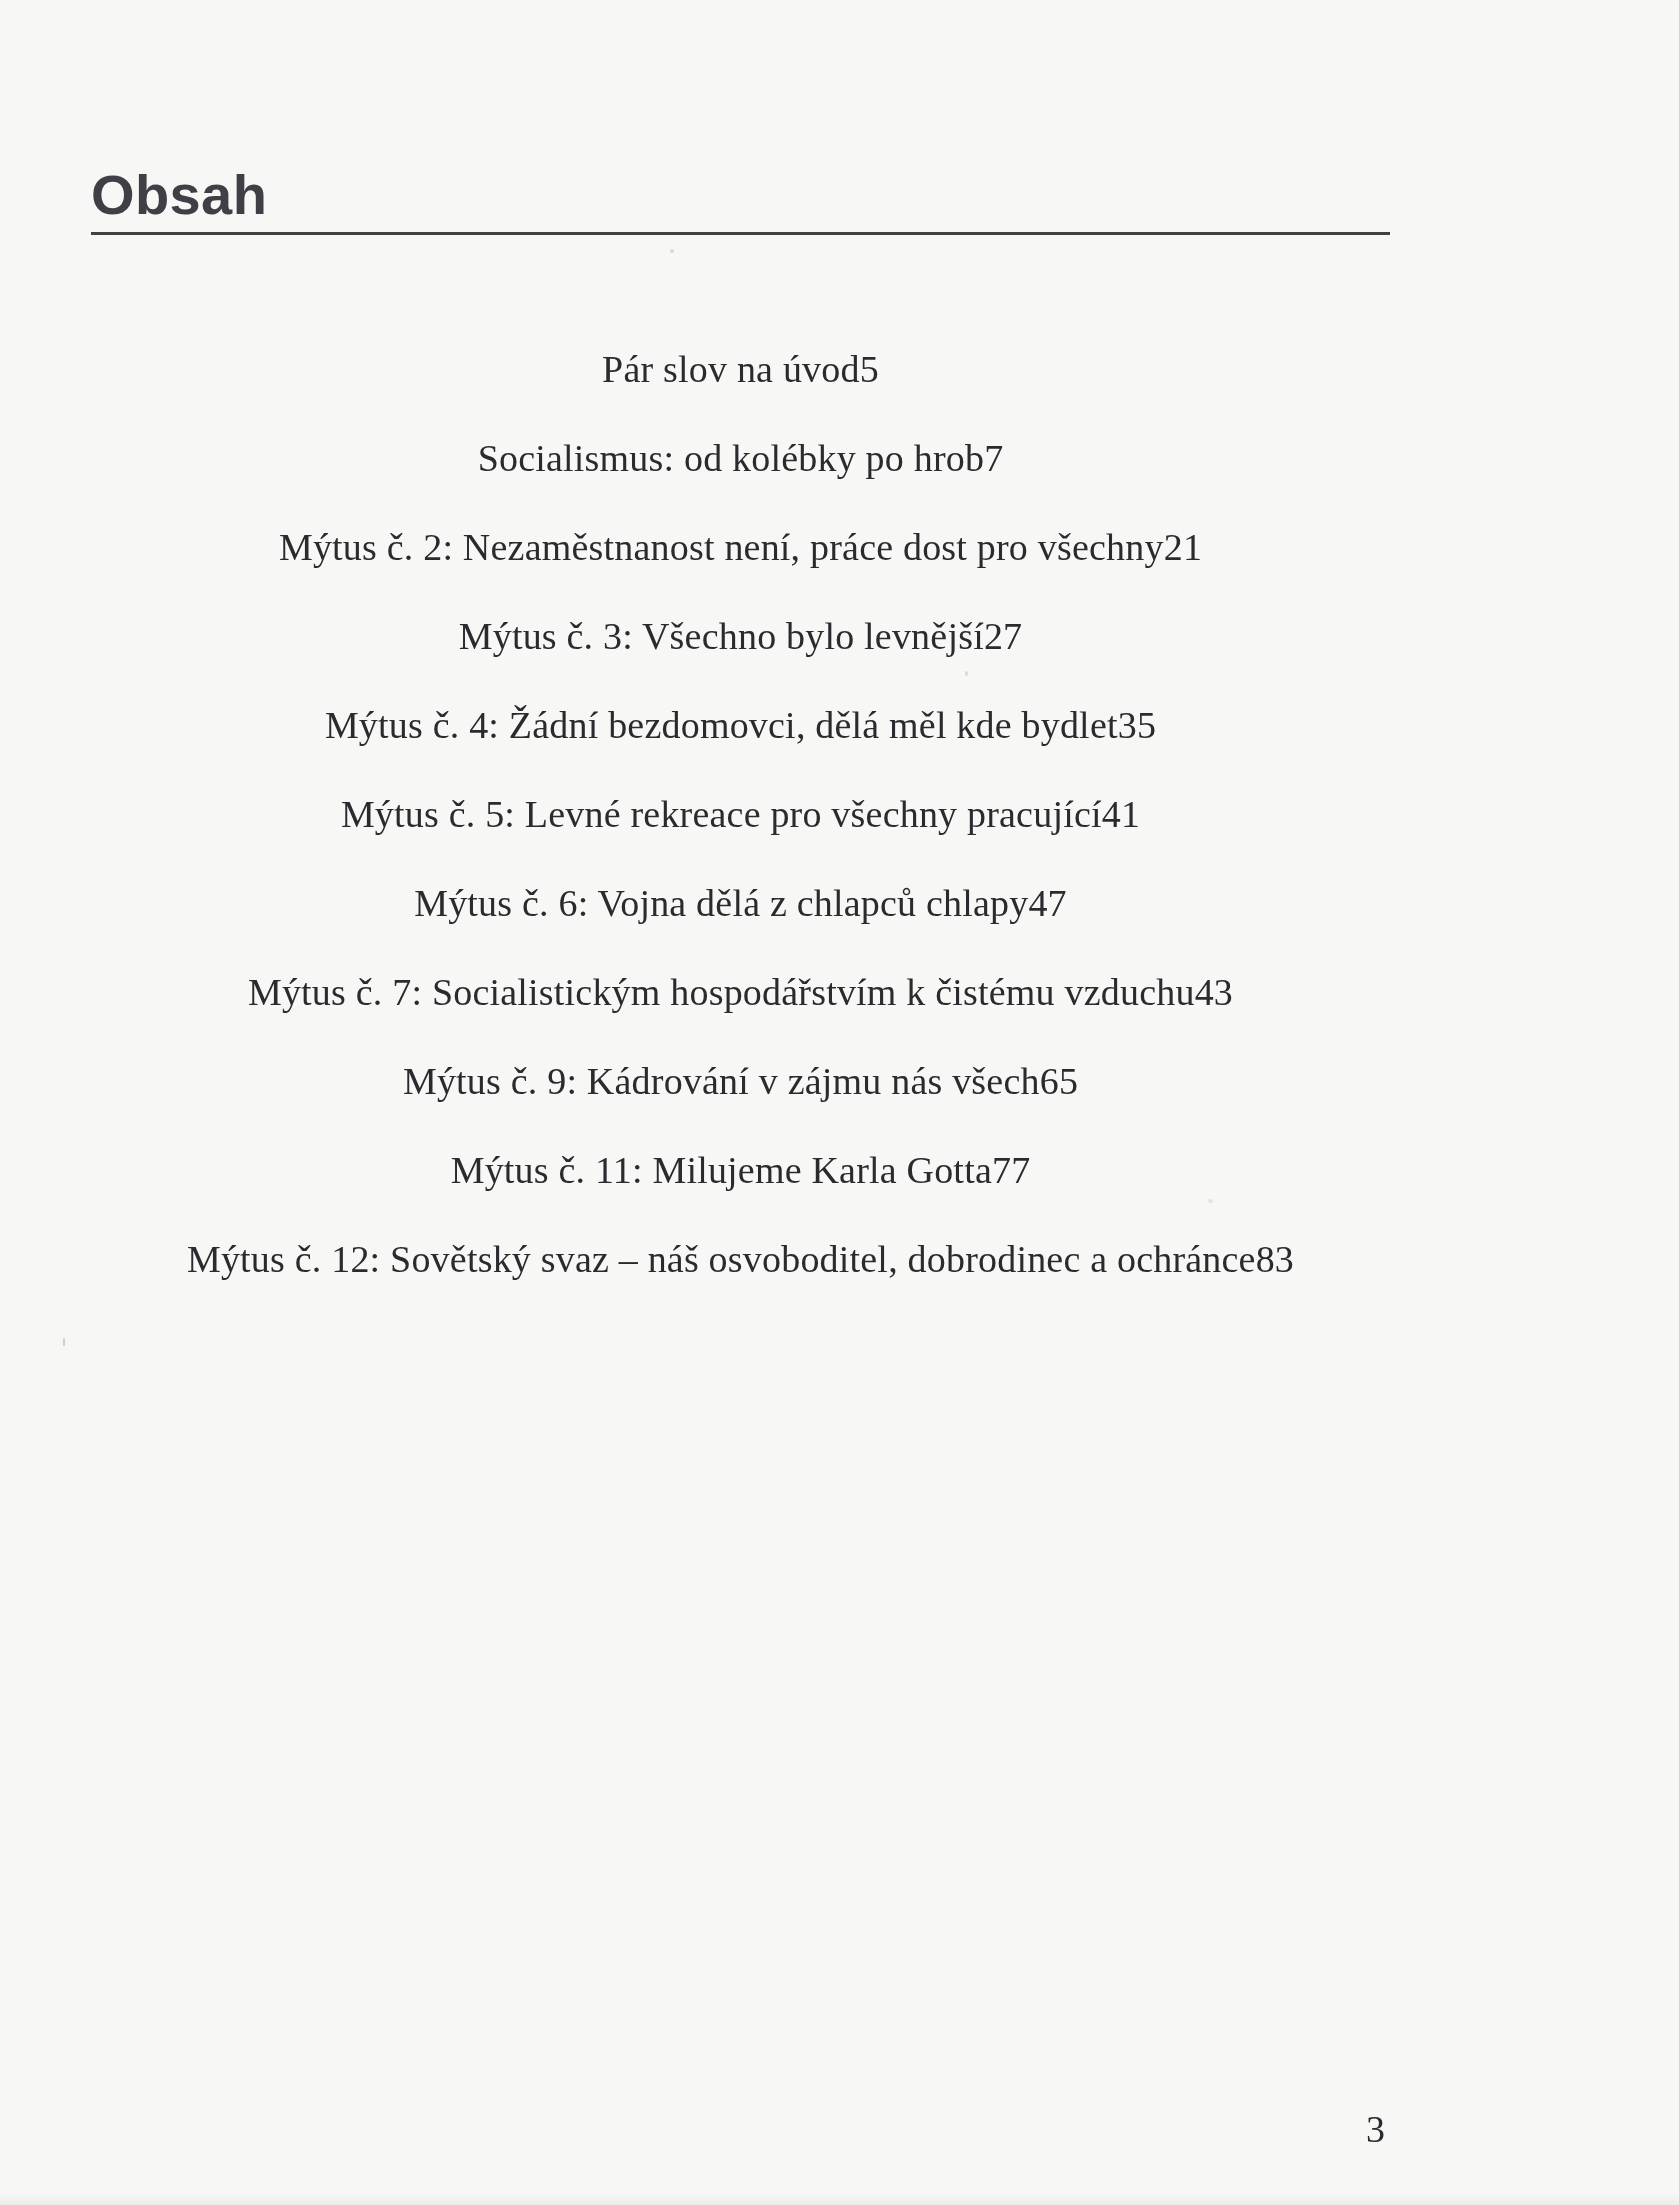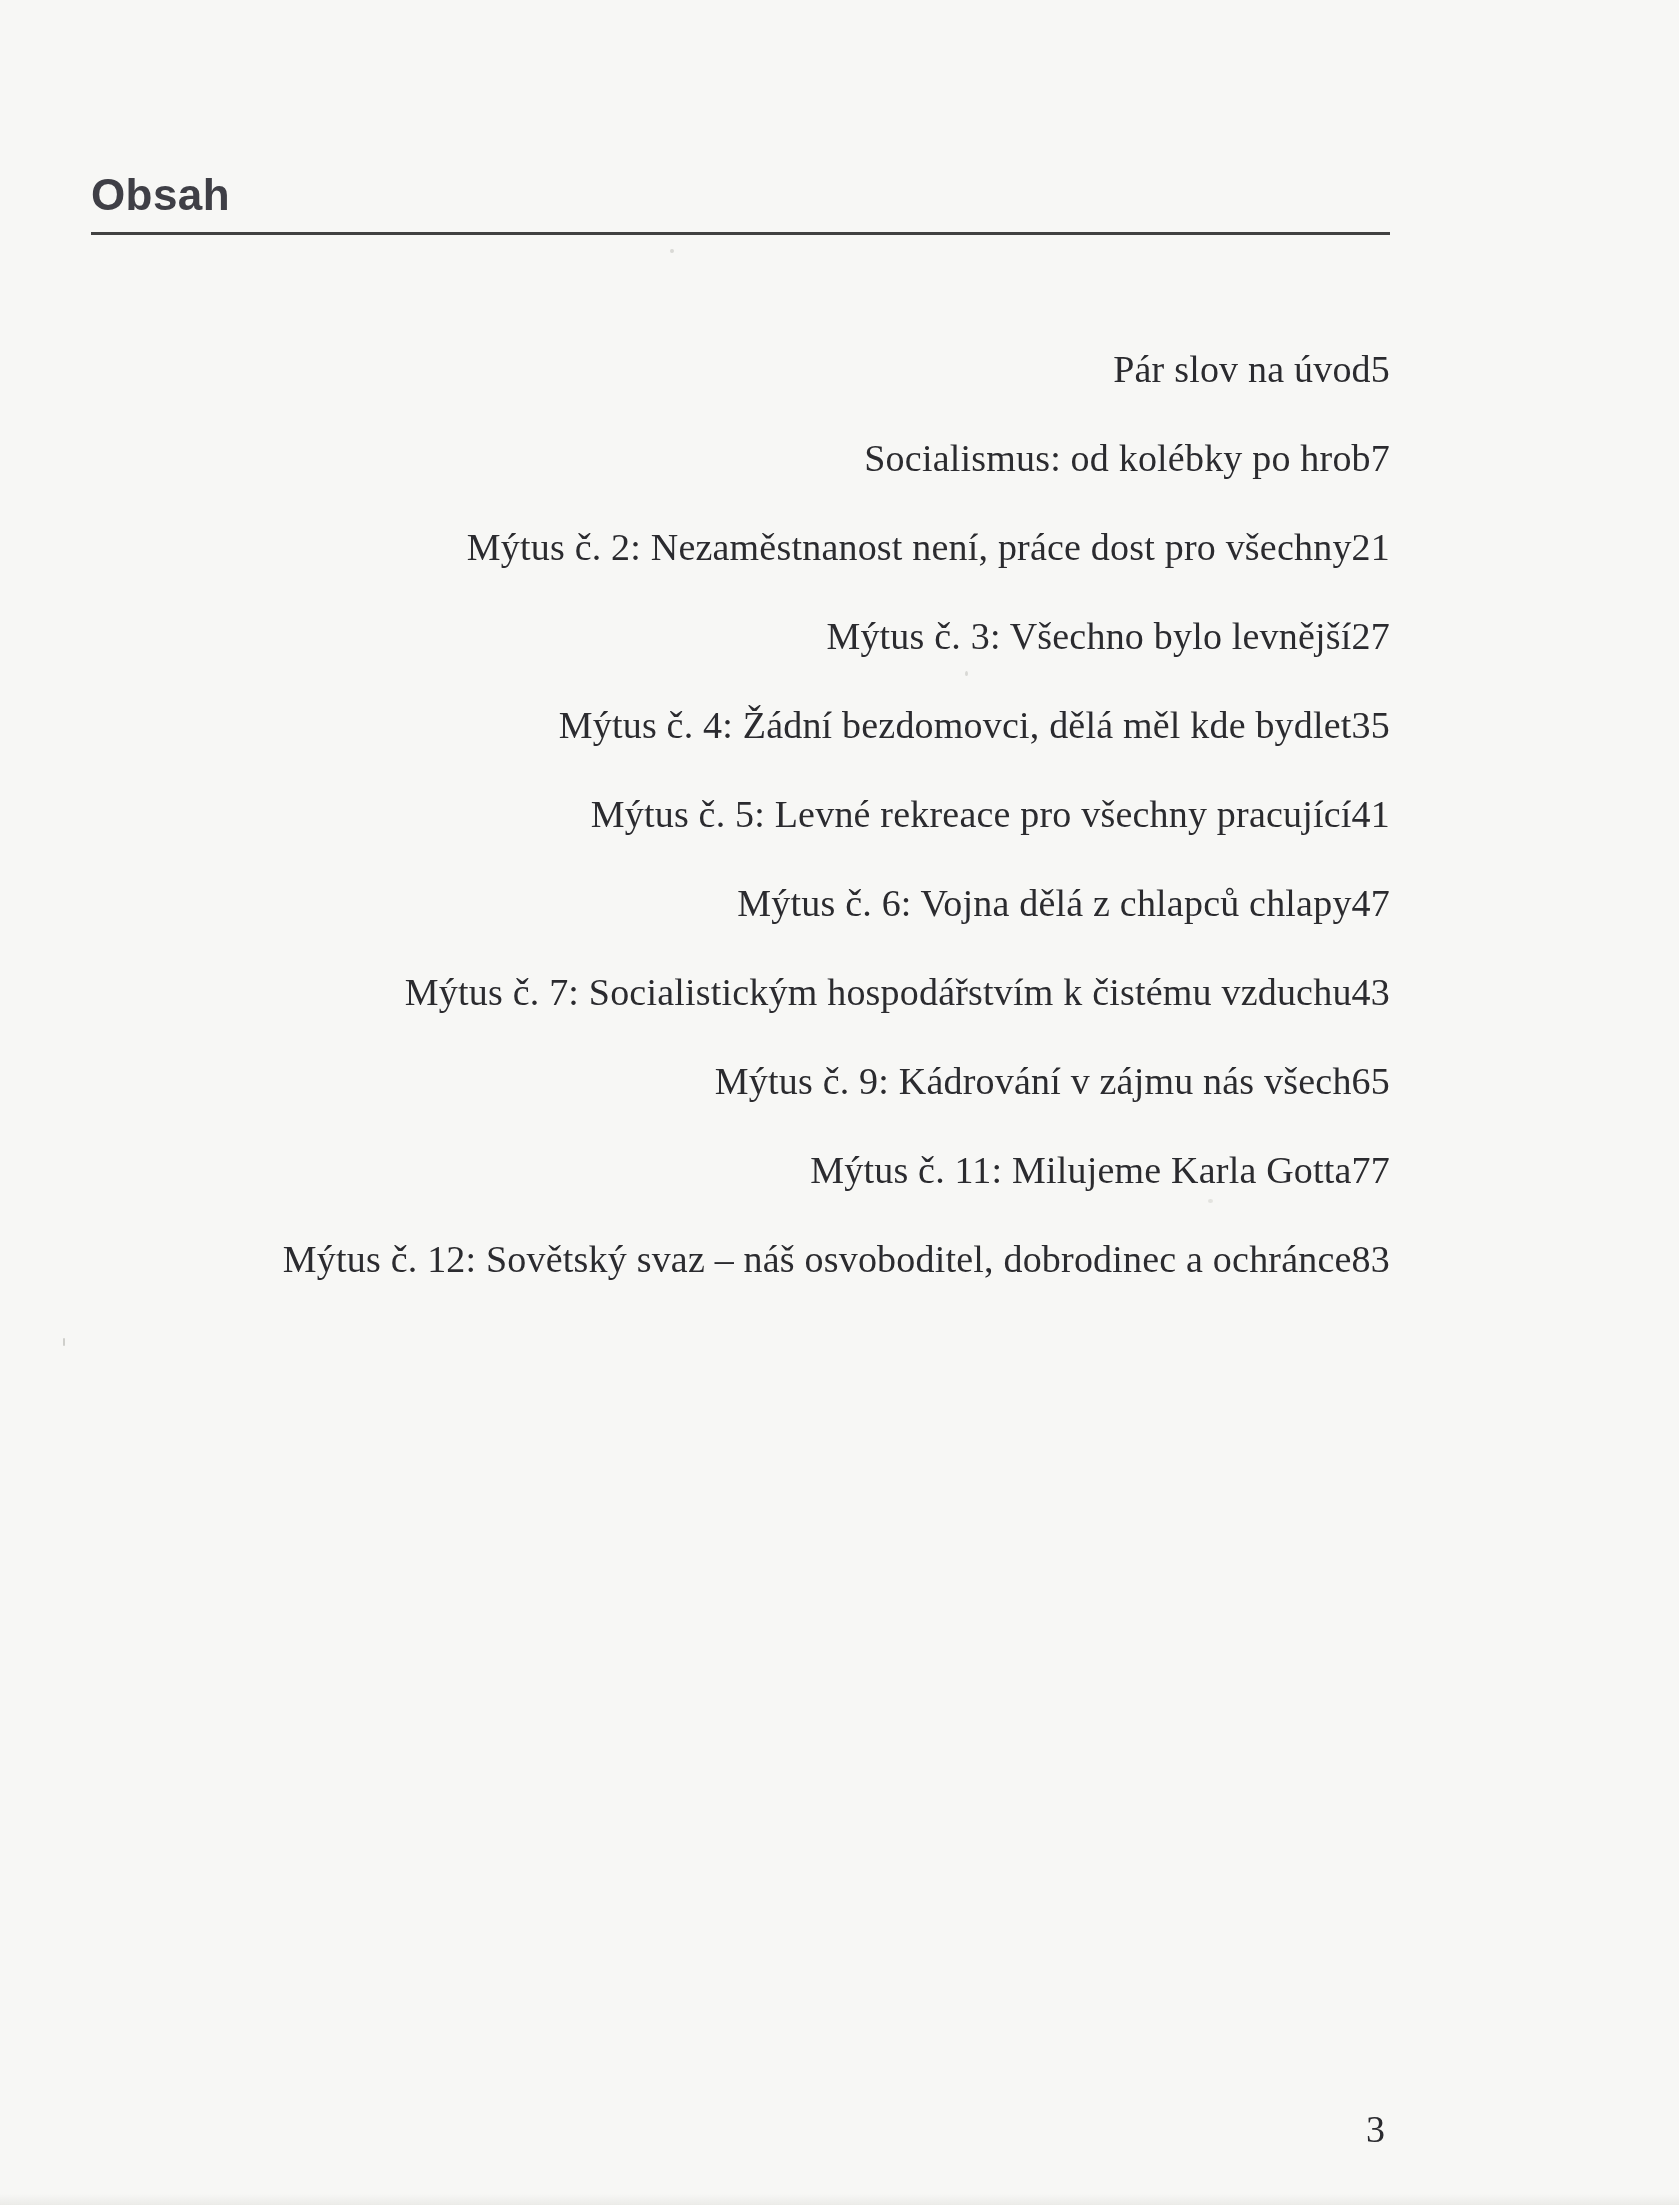--- a/index.html
+++ b/index.html
@@ -14,34 +14,34 @@
     background:var(--background);
     font-family:"Liberation Serif","DejaVu Serif",serif;
     color:var(--body-text);
     position:relative;overflow:hidden;
     -webkit-font-smoothing:antialiased;
   }
   .page{position:absolute;inset:0;}
   .title{
     position:absolute;left:91px;top:171px;margin:0;
     font-family:"Liberation Sans","DejaVu Sans",sans-serif;
-    font-weight:700;font-size:44px;line-height:48px;
+    font-weight:700;font-size:56px;line-height:48px;
     letter-spacing:0.4px;
     color:var(--title-text);
   }
   .rule{
     position:absolute;left:91px;top:232px;
     width:1299px;height:3px;
     background:var(--rule);
   }
   .toc{
     position:absolute;left:91px;top:350px;width:1299px;
   }
   .toc-row{
-    display:flex;justify-content:flex-end;align-items:baseline;
+    display:flex;justify-content:center;align-items:baseline;
     height:89px;
     font-size:38px;line-height:38px;
     letter-spacing:0.2px;
   }
   .toc-label{white-space:nowrap;}
   .toc-page{
     font-variant-numeric:oldstyle-nums;
     font-feature-settings:"onum";
     text-align:right;
   }

